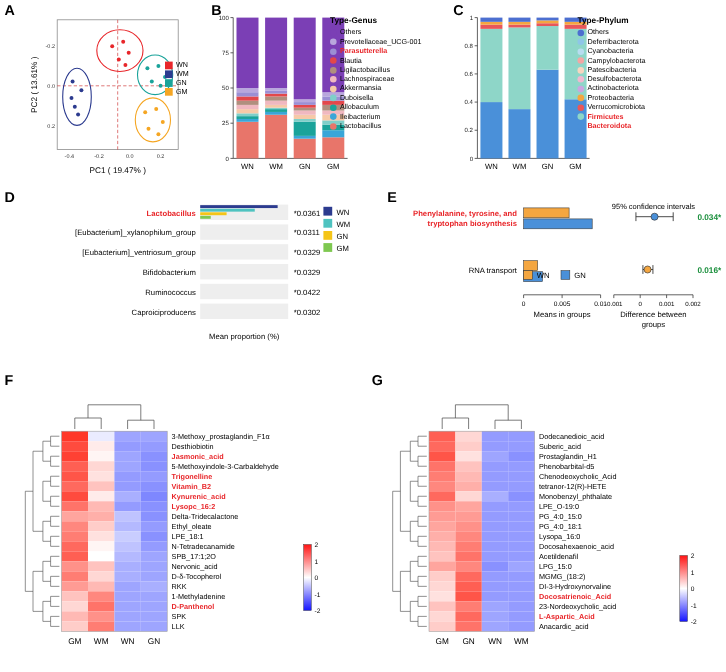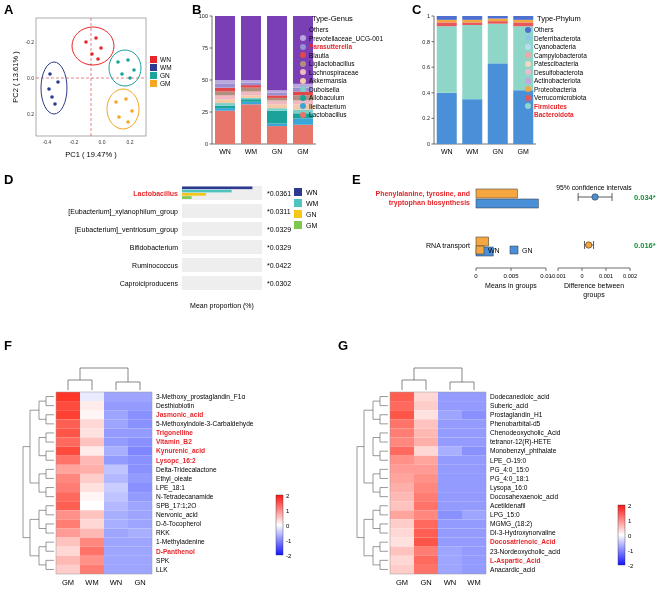--- a/index.html
+++ b/index.html
@@ -1,28 +1,28 @@
 <!DOCTYPE html>
 <html><head>
 <meta charset="utf-8">
 <style>
   html,body{margin:0;padding:0;}
   body{width:660px;height:611px;background:#fff;font-family:"Liberation Sans",sans-serif;color:#000;position:relative;overflow:hidden;}
   .panel-letter{position:absolute;font-weight:bold;font-size:13px;}
   svg{display:block;}
-  .legend-title{font-size:7.5px;font-weight:normal;margin-left:12px;}
+  .legend-title{font-size:7.5px;font-weight:bold;}
   .legend-item{font-size:6.5px;}
   .dot{width:6px;height:6px;border-radius:50%;display:inline-block;}
   .sq{width:7px;height:7px;display:inline-block;}
 </style>
 </head>
 <body>
 
 <div class="panel-letter" style="left:4px;top:2px;">A</div>
-<div style="position:absolute;left:6px;top:12px;width:175px;height:160px;">
+<div style="position:absolute;left:22px;top:12px;width:175px;height:160px;">
   <svg width="175" height="160" viewBox="0 0 175 160">
 
     <rect x="30" y="6" width="110" height="118" fill="#fff" stroke="#888" stroke-width="0.7"></rect>
     <line x1="30" y1="66" x2="140" y2="66" stroke="#c33" stroke-dasharray="3,2" stroke-width="0.6"></line>
     <line x1="85" y1="6" x2="85" y2="124" stroke="#c33" stroke-dasharray="3,2" stroke-width="0.6"></line>
 
     <ellipse cx="48" cy="76" rx="13" ry="26" fill="none" stroke="#2c3b8f" stroke-width="1"></ellipse>
     <ellipse cx="87" cy="34" rx="21" ry="19" fill="none" stroke="#e8262a" stroke-width="1"></ellipse>
     <ellipse cx="119" cy="56" rx="16" ry="18" fill="none" stroke="#1aa39a" stroke-width="1"></ellipse>
     <ellipse cx="117" cy="97" rx="16" ry="20" fill="none" stroke="#f5a623" stroke-width="1"></ellipse>

